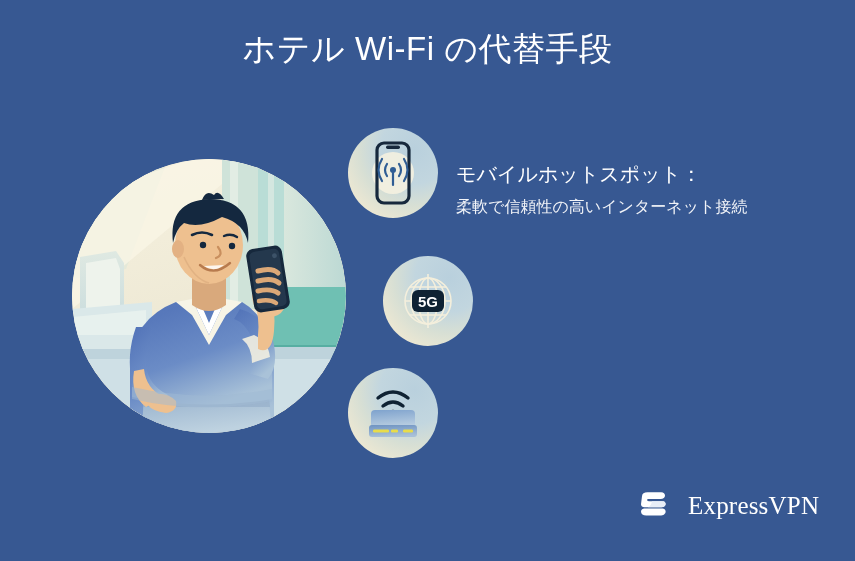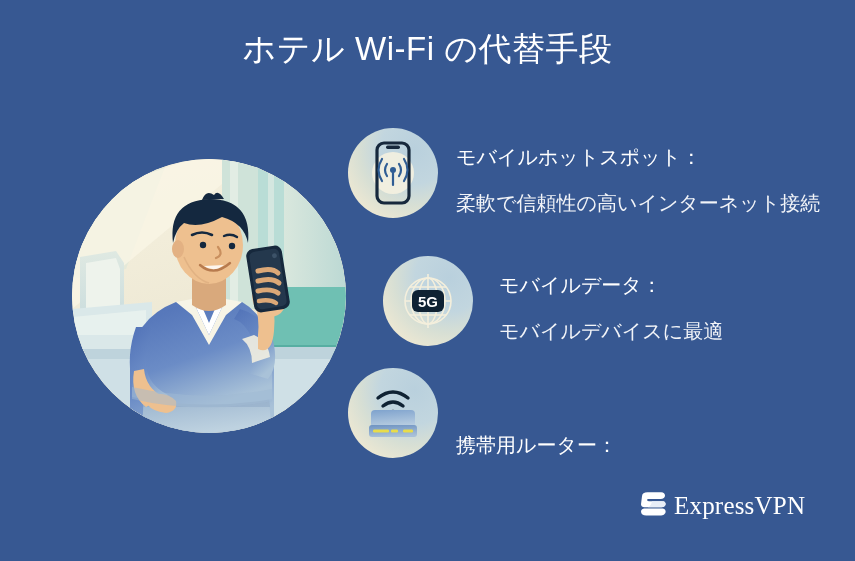--- a/index.html
+++ b/index.html
@@ -73,38 +73,38 @@
 
   .feature-title {
     color: #ffffff;
     font-size: 20px;
     font-weight: 400;
     line-height: 1.25;
     white-space: nowrap;
   }
   .feature-desc {
     color: #f2f4f8;
-    font-size: 20px;
+    font-size: 16px;
     font-weight: 400;
     line-height: 1.45;
-    margin-top: 19px;
+    margin-top: 8px;
     white-space: nowrap;
   }
 
   
   #logo {
     position: absolute;
     left: 634px;
     top: 487px;
     display: flex;
     align-items: center;
   }
   #logo-mark { width: 38px; height: 38px; flex: 0 0 38px; }
   #logo-text {
-    margin-left: 2px;
+    margin-left: 16px;
     color: #ffffff;
     font-family: "Liberation Serif", "DejaVu Serif", serif;
     font-size: 25px;
     letter-spacing: 0.2px;
     white-space: nowrap;
   }
 </style>
 </head>
 <body>
 
@@ -259,24 +259,20 @@
           <ellipse cx="45" cy="45" rx="9.5" ry="23"></ellipse>
           <ellipse cx="45" cy="45" rx="17" ry="23"></ellipse>
           <path d="M22 45 L68 45"></path>
           <path d="M26.5 31 L63.5 31"></path>
           <path d="M26.5 59 L63.5 59"></path>
           <path d="M45 18 L45 72"></path>
         </g>
         <rect x="29" y="34" width="32" height="22" rx="6" fill="#0f2233"></rect>
         <text x="45" y="50.5" text-anchor="middle" font-family="Liberation Sans, sans-serif" font-size="15" font-weight="700" fill="#ffffff">5G</text>
       </svg>
-    </div>
-    <div class="feature-text">
-      <div class="feature-title">モバイルデータ：</div>
-      <div class="feature-desc">モバイルデバイスに最適</div>
     </div>
   </div>
 
   <div class="feature" id="feature-2">
     <div class="icon-circle">
       <svg viewBox="0 0 90 90" xmlns="http://www.w3.org/2000/svg">
         <defs>
           <linearGradient id="routerTop" x1="0" y1="0" x2="0.2" y2="1">
             <stop offset="0%" stop-color="#7ea2cd"></stop>
             <stop offset="100%" stop-color="#b9cee1"></stop>
@@ -292,21 +288,20 @@
         </g>
         <circle cx="45" cy="45" r="3.2" fill="#0f2233"></circle>
         <rect x="23" y="42" width="44" height="18" rx="4" fill="url(#routerTop)"></rect>
         <rect x="21" y="57" width="48" height="12" rx="3" fill="url(#routerBot)"></rect>
         <rect x="25" y="61.5" width="16" height="3" rx="1.2" fill="#e8dc4a"></rect>
         <rect x="43" y="61.5" width="7" height="3" rx="1.2" fill="#e8dc4a"></rect>
         <rect x="55" y="61.5" width="10" height="3" rx="1.2" fill="#e8dc4a"></rect>
       </svg>
     </div>
     <div class="feature-text">
-      <div class="feature-title">携帯用ルーター：</div>
     </div>
   </div>
 
   <div id="logo">
     <svg id="logo-mark" viewBox="0 0 38 38" xmlns="http://www.w3.org/2000/svg">
       <path d="M8 9.2 C8 6.6 10.2 5.2 13.4 5.2 L27.2 5.2 C29.6 5.2 31 6.6 31 8.5
                C31 10.6 29.3 12 26.6 12 L14.5 12 C13.6 12 13.1 12.4 13.1 13.1
                C13.1 13.8 13.7 14.2 14.8 14.2 L28 14.2 C30.4 14.2 31.6 15.4 31.6 17.1
                C31.6 19 30 20.3 27.4 20.3 L10.6 20.3 C8.4 20.3 7 19.1 7 17.3 Z" fill="#ffffff"></path>
       <path d="M7 24.5 C7 22.6 8.6 21.4 11.2 21.4 L28 21.4 C30.2 21.4 31.6 22.6 31.6 24.4

